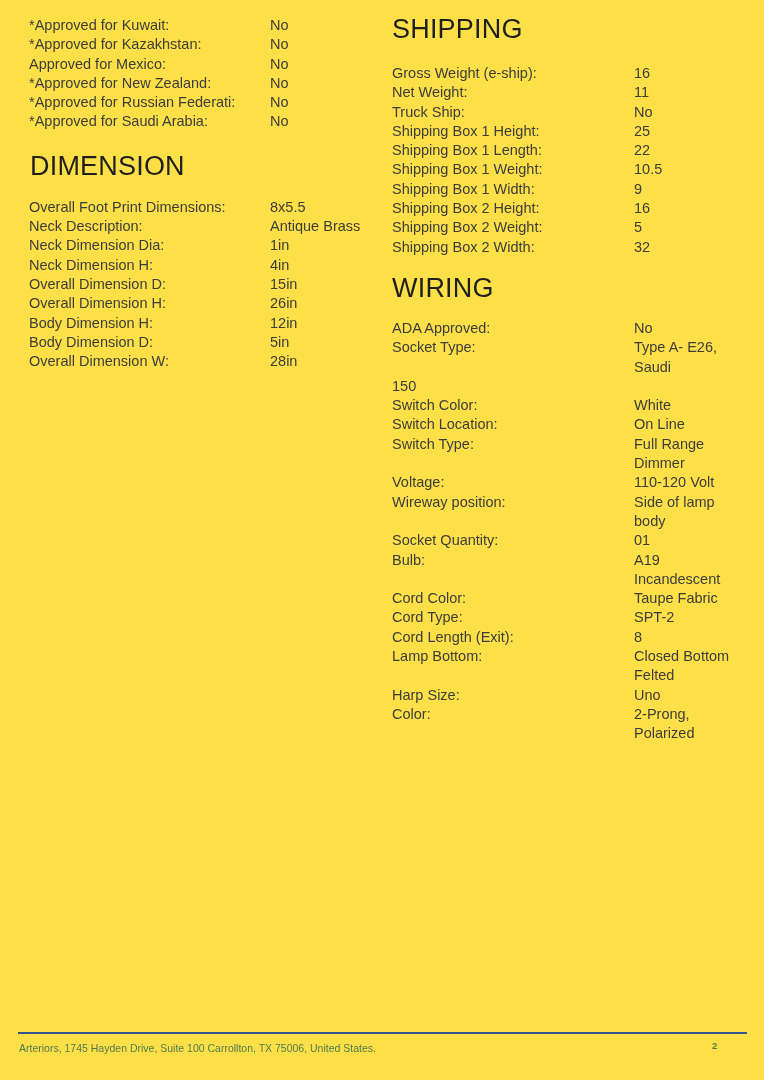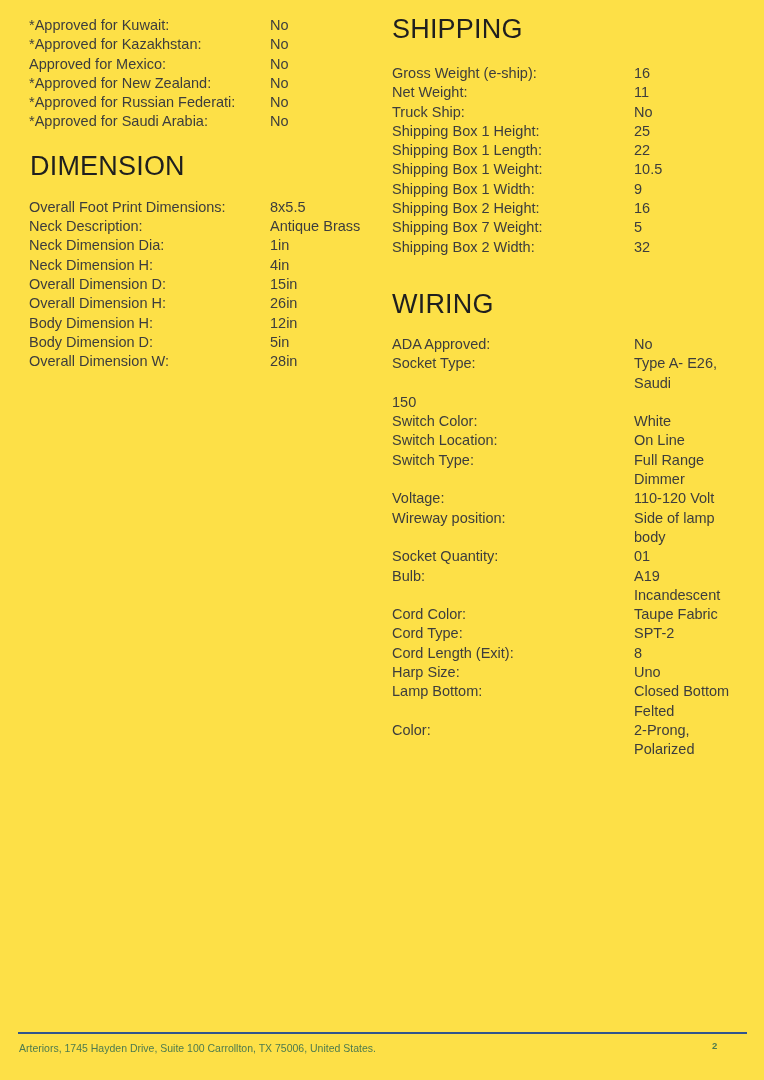--- a/index.html
+++ b/index.html
@@ -35,21 +35,21 @@
   .section-title {
     font-size: 27px;
     line-height: 30px;
     font-weight: 400;
     letter-spacing: 0.2px;
     color: var(--heading, #1f1f1f);
     margin: 0;
   }
   .col-left .section-title { margin: 19px 0 17px 1px; }
   .col-right .section-title.first { margin: 0 0 20px 0; }
-  .col-right .section-title.next { margin: 32px 0 16px 0; }
+  .col-right .section-title.next { margin: 16px 0 16px 0; }
   .spec-rows { display: block; }
   .spec-row {
     display: flex;
     align-items: flex-start;
     font-size: 14.5px;
     line-height: 19.3px;
   }
   .spec-label {
     flex: none;
     width: 237px;
@@ -218,21 +218,21 @@
           <span class="spec-label">Shipping Box 1 Width:</span>
           <span class="spec-value">9</span>
         </div>
 
         <div class="spec-row">
           <span class="spec-label">Shipping Box 2 Height:</span>
           <span class="spec-value">16</span>
         </div>
 
         <div class="spec-row">
-          <span class="spec-label">Shipping Box 7 Weight:</span>
+          <span class="spec-label">Shipping Box 2 Weight:</span>
           <span class="spec-value">5</span>
         </div>
 
         <div class="spec-row">
           <span class="spec-label">Shipping Box 2 Width:</span>
           <span class="spec-value">32</span>
         </div>
       </div>
 
     <h1 class="section-title next">WIRING</h1>
@@ -301,31 +301,31 @@
           <span class="spec-label">Cord Type:</span>
           <span class="spec-value">SPT-2</span>
         </div>
 
         <div class="spec-row">
           <span class="spec-label">Cord Length (Exit):</span>
           <span class="spec-value">8</span>
         </div>
 
         <div class="spec-row">
-          <span class="spec-label">Harp Size:</span>
-          <span class="spec-value">Uno</span>
-        </div>
-
-        <div class="spec-row">
           <span class="spec-label">Lamp Bottom:</span>
           <span class="spec-value">Closed Bottom
 Felted</span>
         </div>
 
         <div class="spec-row">
+          <span class="spec-label">Harp Size:</span>
+          <span class="spec-value">Uno</span>
+        </div>
+
+        <div class="spec-row">
           <span class="spec-label">Color:</span>
           <span class="spec-value">2-Prong,
 Polarized</span>
         </div>
       </div>
 
   </div>
 
   <div class="footer-rule"></div>
   <div class="footer-address">Arteriors, 1745 Hayden Drive, Suite 100 Carrollton, TX 75006, United States.</div>

